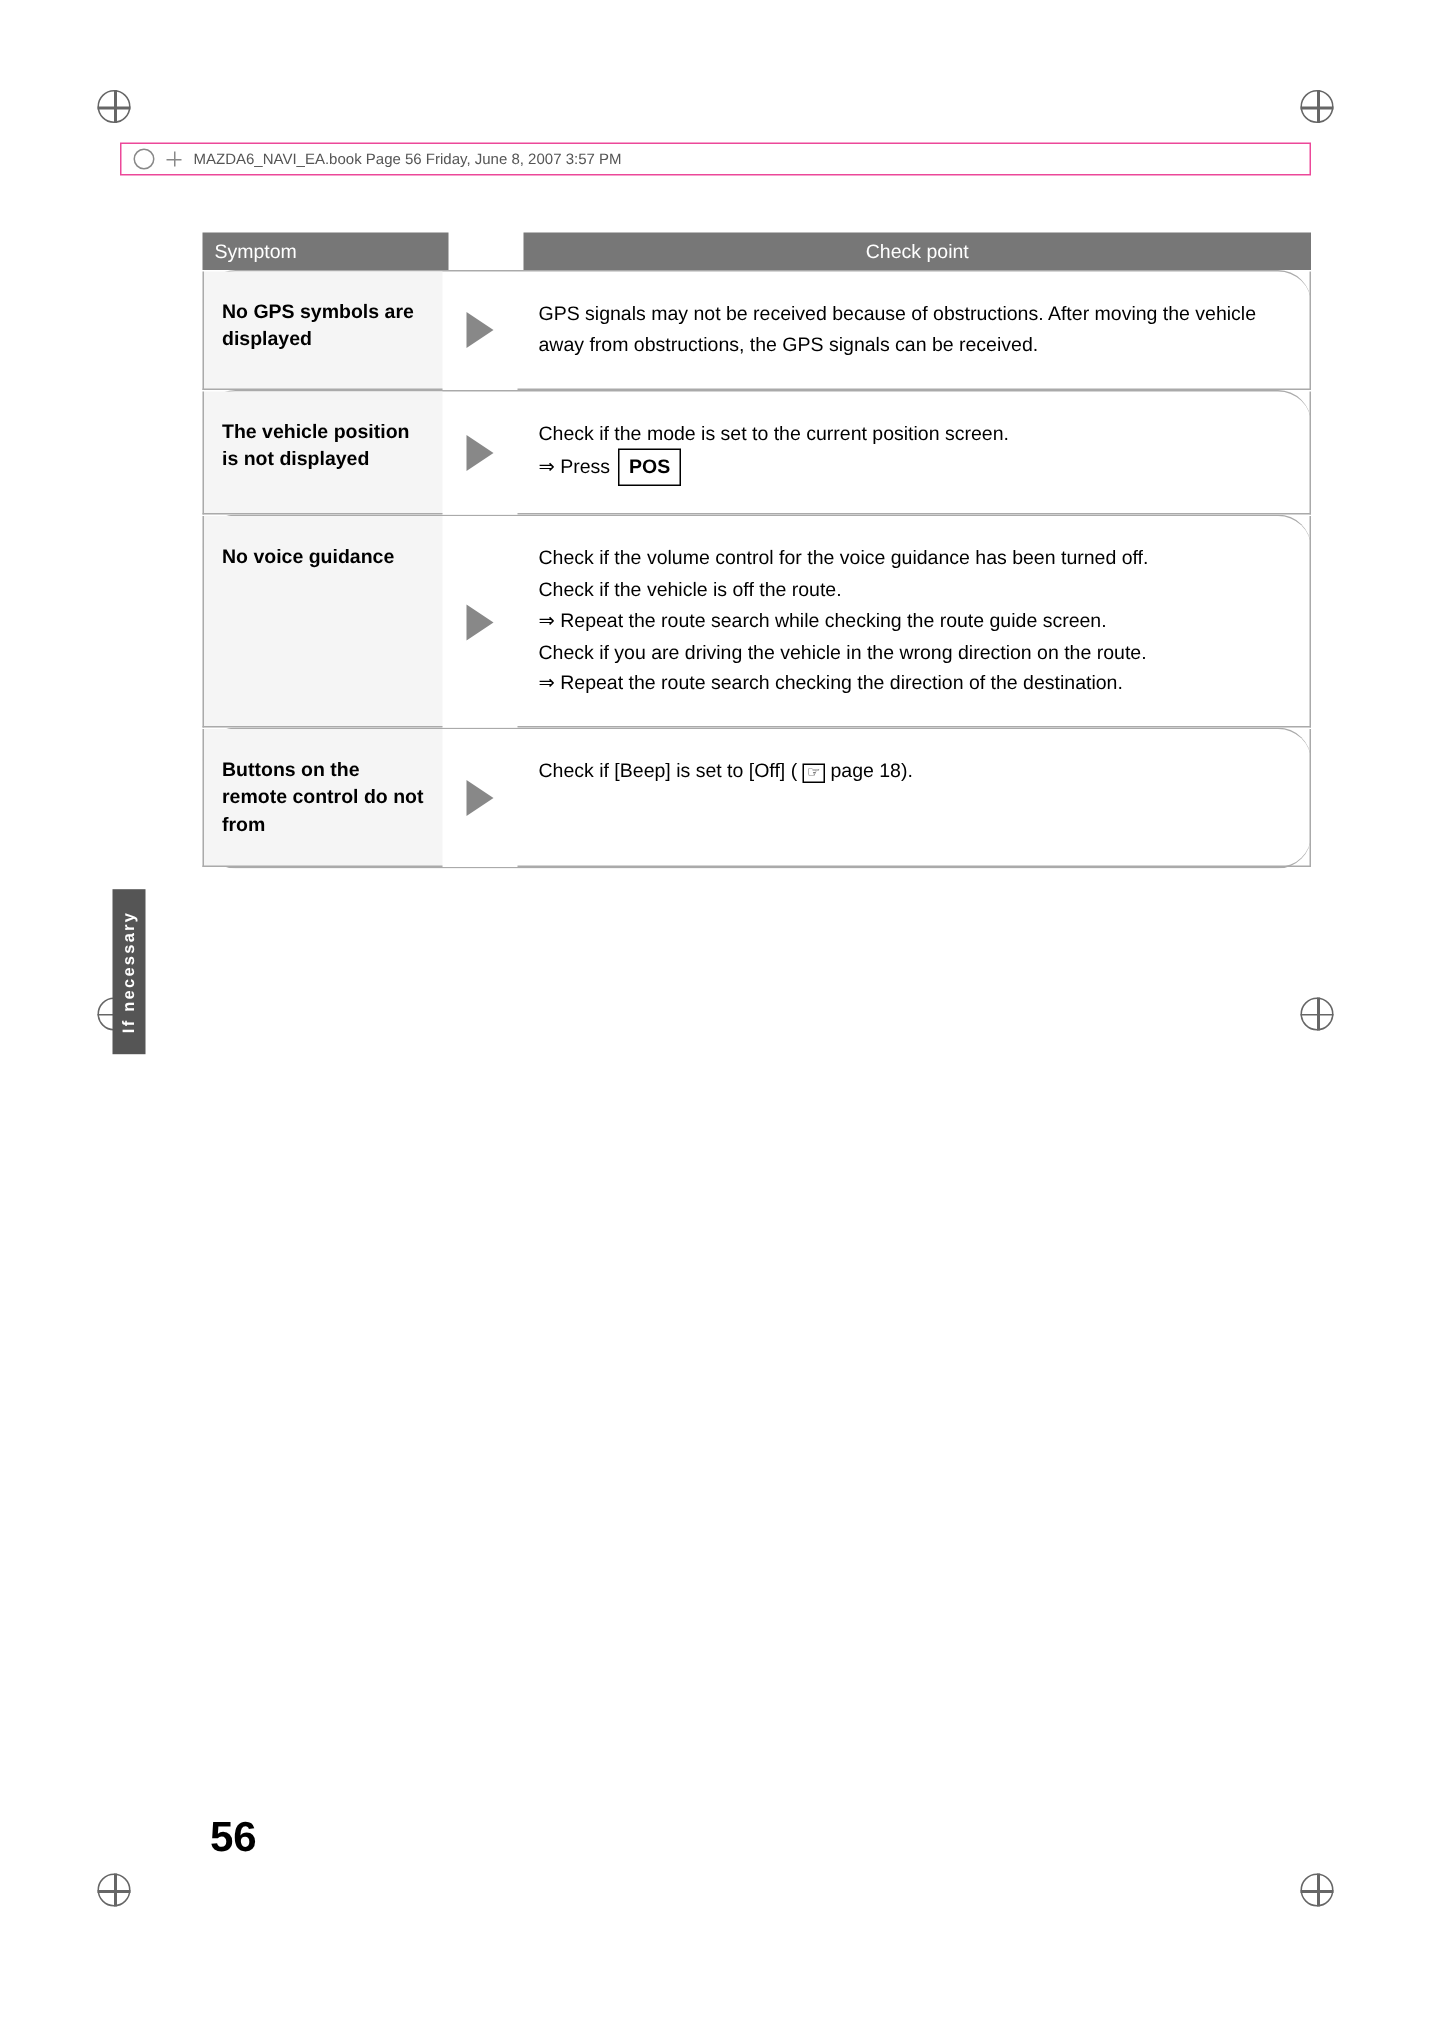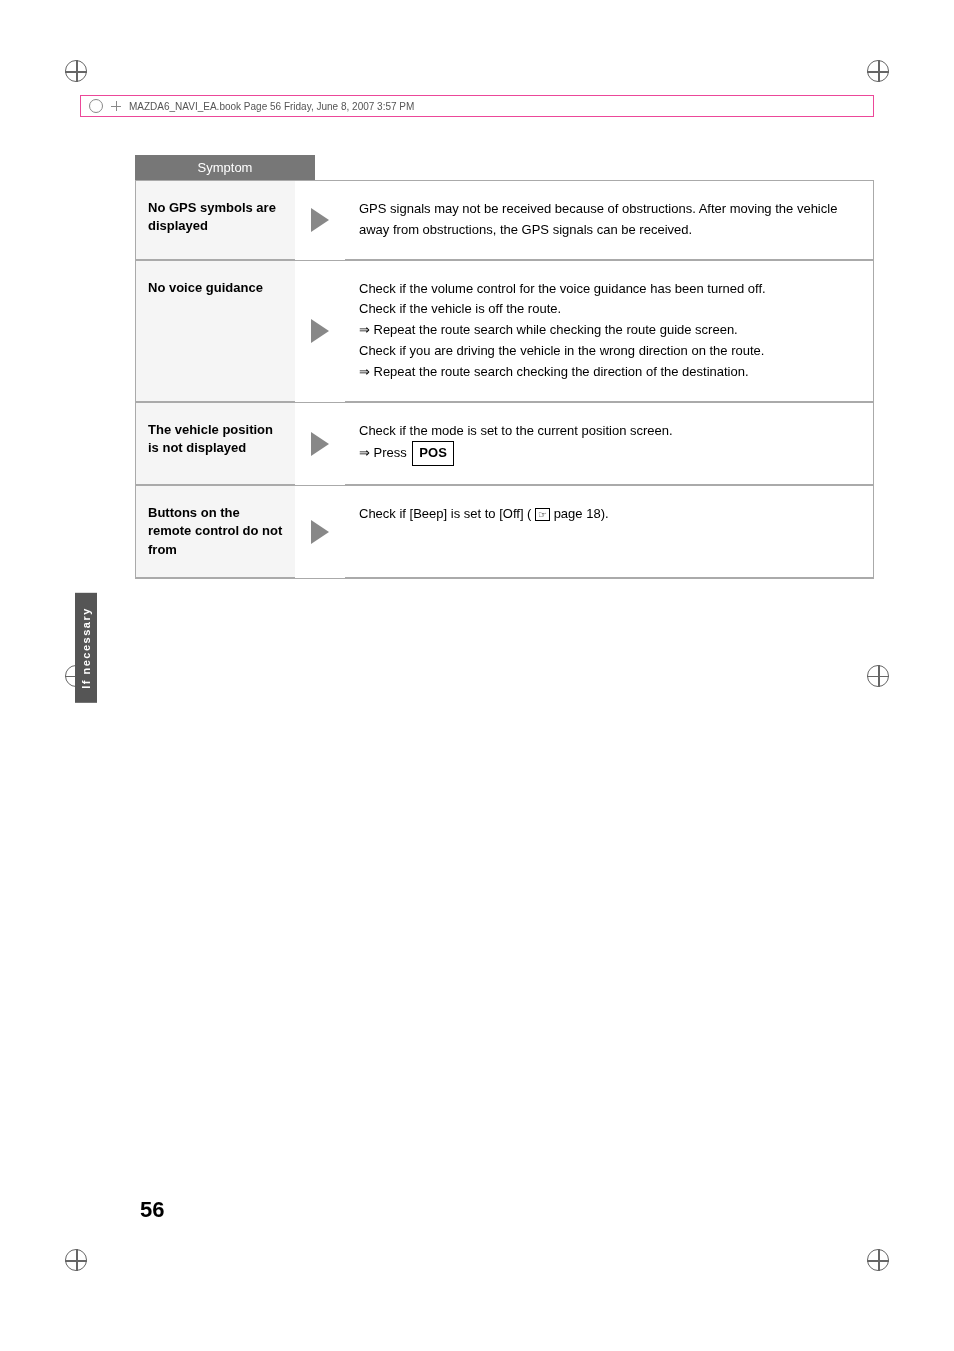--- a/index.html
+++ b/index.html
@@ -71,24 +71,23 @@
       width: 100%;
       position: relative;
     }
 
     
     .table-header {
       display: flex;
       margin-bottom: 0;
     }
     .col-symptom-header {
-      width: 180px;
+      width: 164px;
       background: #777;
       color: #fff;
-      text-align: center;
       padding: 5px 8px;
       font-size: 13px;
       font-weight: normal;
       flex-shrink: 0;
     }
     .col-arrow-header {
       width: 50px;
       flex-shrink: 0;
     }
     .col-check-header {
@@ -98,20 +97,21 @@
       text-align: center;
       padding: 5px 8px;
       font-size: 13px;
       font-weight: normal;
     }
 
     
     .table-row {
       display: flex;
       border-top: 1px solid #aaa;
+      border-radius: 22px;
     }
     .table-row:last-child {
       border-bottom: 1px solid #aaa;
     }
 
     .col-symptom {
       width: 160px;
       flex-shrink: 0;
       border: 1px solid #aaa;
       border-top: none;
@@ -152,23 +152,23 @@
       border: 1.5px solid #000;
       padding: 1px 6px;
       font-size: 13px;
       font-weight: bold;
       margin-left: 2px;
     }
 
     
     .page-number {
       position: absolute;
-      bottom: 128px;
+      bottom: 110px;
       left: 140px;
-      font-size: 22px;
+      font-size: 28px;
       font-weight: bold;
       color: #000;
     }
 
     
     .reg-tl { position: absolute; top: 60px; left: 65px; }
     .reg-tr { position: absolute; top: 60px; right: 65px; }
     .reg-bl { position: absolute; bottom: 80px; left: 65px; }
     .reg-br { position: absolute; bottom: 80px; right: 65px; }
     .reg-ml { position: absolute; top: 50%; left: 65px; transform: translateY(-50%); }
@@ -282,53 +282,54 @@
 
 <div class="side-tab">If necessary</div>
 
 <div class="main-content">
 
   <div class="table-container">
 
     <div class="table-header">
       <div class="col-symptom-header">Symptom</div>
       <div class="col-arrow-header"></div>
+      <div class="col-check-header">Check point</div>
     </div>
 
     <div class="table-row">
       <div class="col-symptom">No GPS symbols are displayed</div>
       <div class="col-arrow">
         <div class="arrow-shape"></div>
       </div>
       <div class="col-check">GPS signals may not be received because of obstructions. After moving the vehicle away from obstructions, the GPS signals can be received.</div>
     </div>
 
     <div class="table-row">
-      <div class="col-symptom">No voice guidance</div>
-      <div class="col-arrow">
-        <div class="arrow-shape"></div>
-      </div>
-      <div class="col-check">
-        <span>Check if the volume control for the voice guidance has been turned off.<br>Check if the vehicle is off the route.<br>⇒ Repeat the route search while checking the route guide screen.<br>Check if you are driving the vehicle in the wrong direction on the route.<br>⇒ Repeat the route search checking the direction of the destination.</span>
-      </div>
-    </div>
-
-    <div class="table-row">
       <div class="col-symptom">The vehicle position is not displayed</div>
       <div class="col-arrow">
         <div class="arrow-shape"></div>
       </div>
       <div class="col-check">
         <span>Check if the mode is set to the current position screen.</span><br>
         <span>⇒ Press</span>
         <span class="pos-button">POS</span>
       </div>
     </div>
 
     <div class="table-row">
+      <div class="col-symptom">No voice guidance</div>
+      <div class="col-arrow">
+        <div class="arrow-shape"></div>
+      </div>
+      <div class="col-check">
+        <span>Check if the volume control for the voice guidance has been turned off.<br>Check if the vehicle is off the route.<br>⇒ Repeat the route search while checking the route guide screen.<br>Check if you are driving the vehicle in the wrong direction on the route.<br>⇒ Repeat the route search checking the direction of the destination.</span>
+      </div>
+    </div>
+
+    <div class="table-row">
       <div class="col-symptom">Buttons on the remote control do not from</div>
       <div class="col-arrow">
         <div class="arrow-shape"></div>
       </div>
       <div class="col-check">
         <span>Check if [Beep] is set to [Off] ( <span style="font-size:10px; border:1px solid #000; padding:0 2px; font-family: serif;">☞</span> page 18).</span>
       </div>
     </div>
 
   </div>

